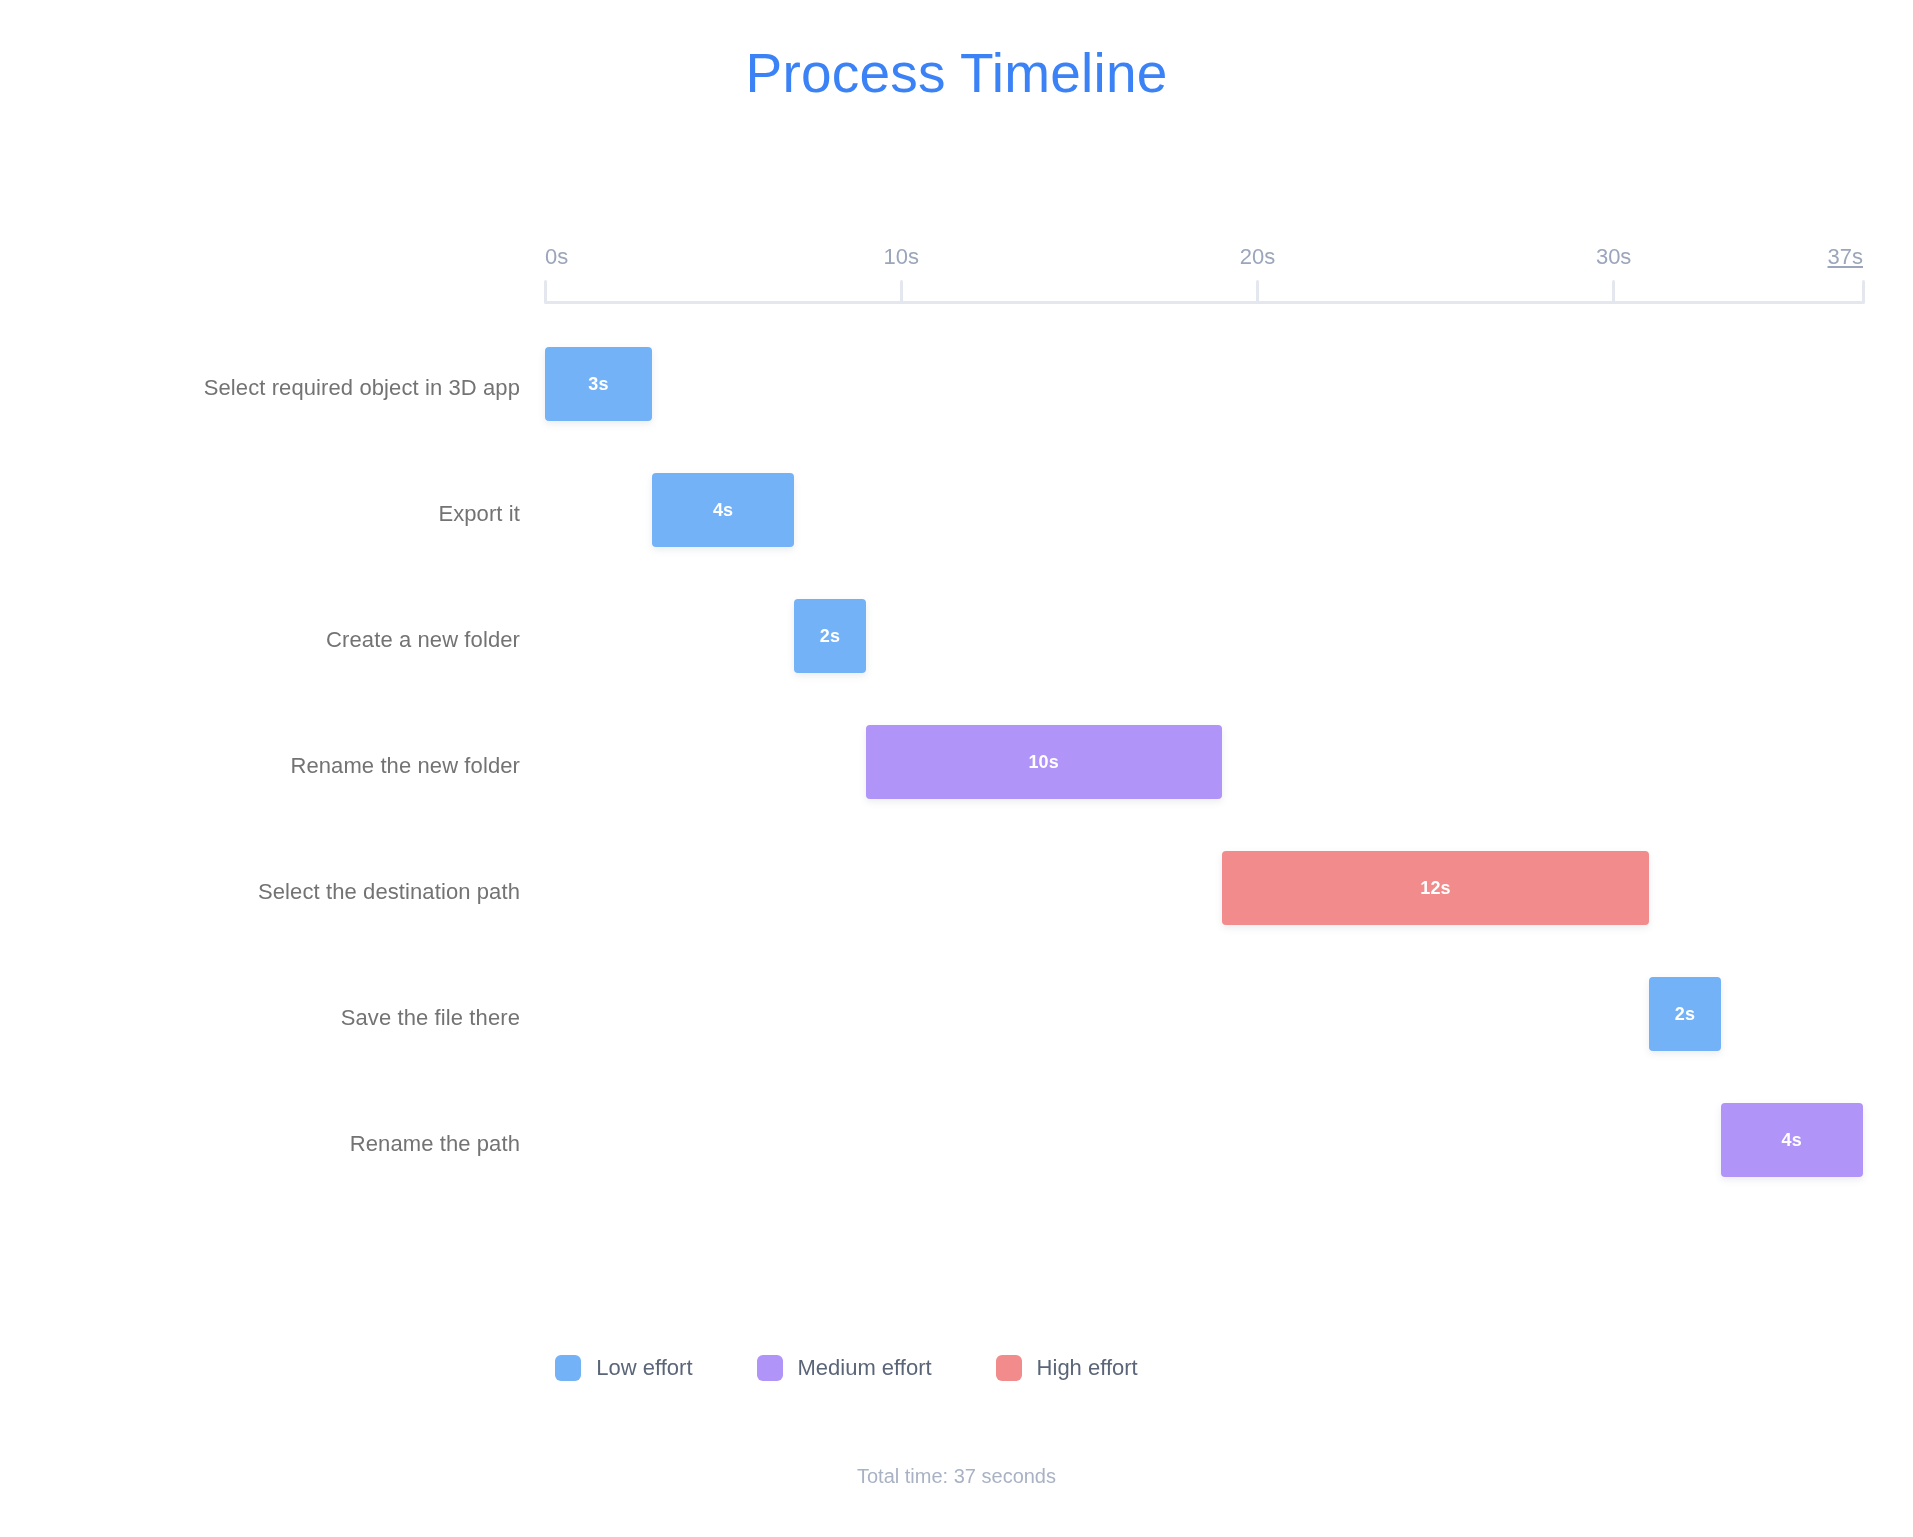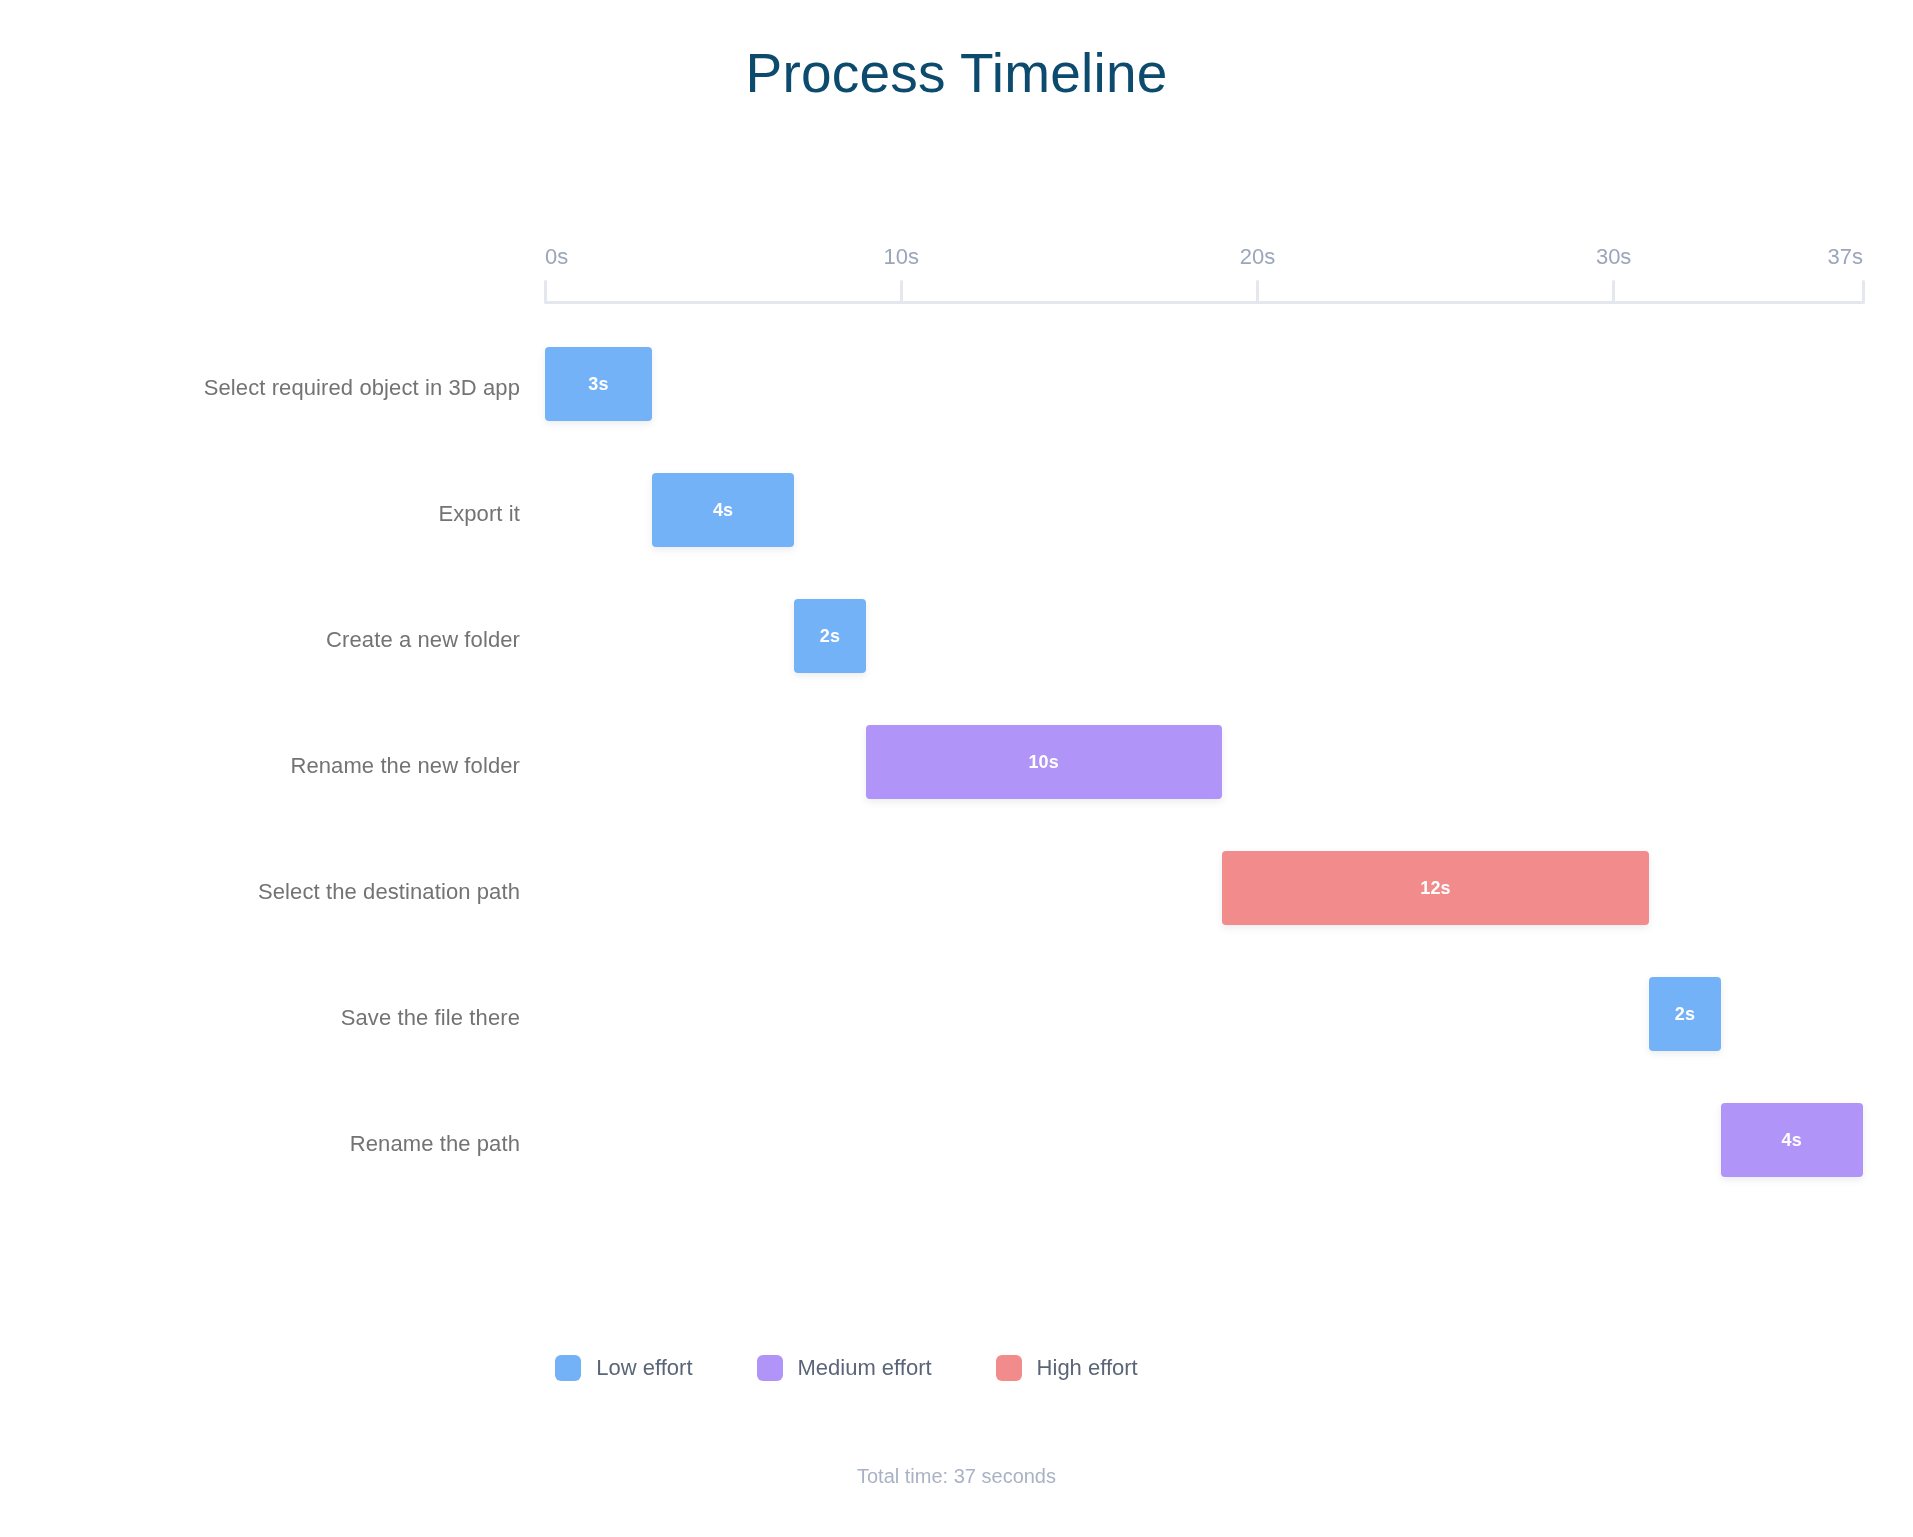--- a/index.html
+++ b/index.html
@@ -18,21 +18,21 @@
 
   
   .chart-title {
     position: absolute;
     top: 40px;
     left: 0;
     width: 1913px;
     text-align: center;
     font-size: 55px;
     font-weight: 300;
-    color: #0c4a6e;
+    color: #3b82f6;
     letter-spacing: 0.2px;
     line-height: 1.2;
   }
 
   
 
   
   .axis-wrap {
     position: absolute;
     left: 545px;
@@ -60,21 +60,21 @@
   .axis-label {
     position: absolute;
     bottom: 34px;
     font-size: 22px;
     font-weight: 400;
     color: #9ba5bb;
     white-space: nowrap;
     transform: translateX(-50%);
   }
   .axis-label.first { transform: translateX(0); }
-  .axis-label.last  { transform: translateX(-100%); }
+  .axis-label.last  { transform: translateX(-100%); text-decoration: underline; }
 
   
   .rows {
     position: absolute;
     left: 0;
     top: 325px;
     width: 1913px;
   }
   .row {
     position: relative;

